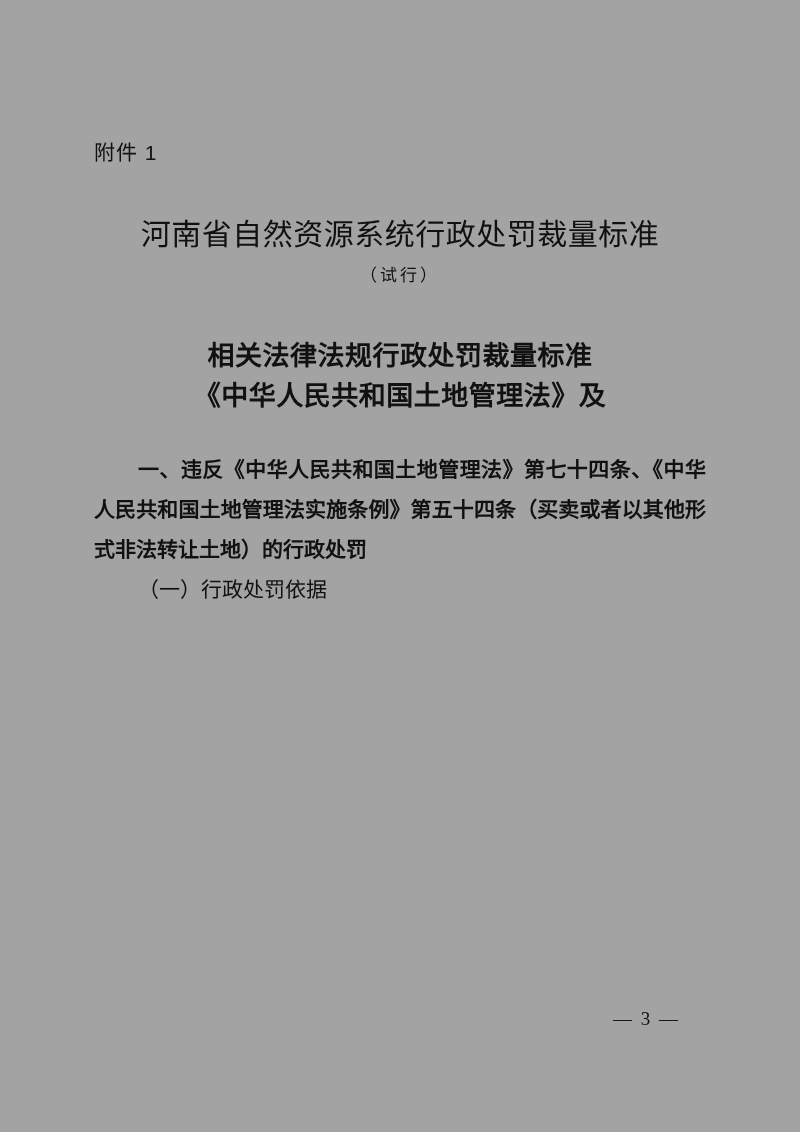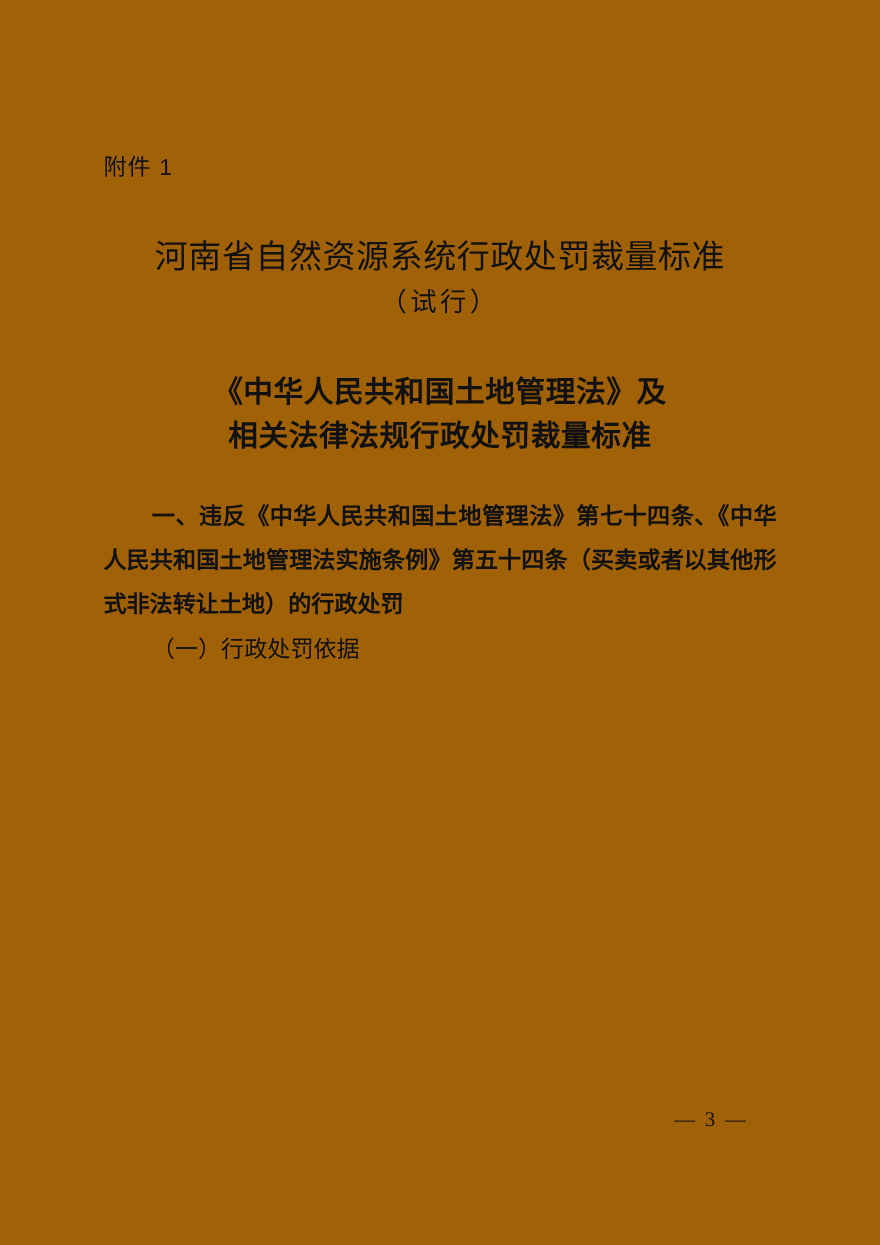--- a/index.html
+++ b/index.html
@@ -4,21 +4,21 @@
 <style>
   * { margin: 0; padding: 0; box-sizing: border-box; }
   html, body { background: #e9e9e9; }
   body { font-family: "Liberation Serif", "DejaVu Serif", serif; }
 
   .page {
     position: relative;
     width: 800px;
     height: 1132px;
     margin: 0 auto;
-    background: #a16207;
+    background: #a3a3a3;
     color: #111111;
     overflow: hidden;
   }
 
   .content {
     padding: 140px 94px 0 94px; 
   }
 
   .attachment {
     font-family: "Liberation Sans", "DejaVu Sans", sans-serif;
@@ -32,21 +32,21 @@
     font-size: 30px;
     font-weight: normal;
     line-height: 40px;
     text-align: center;
     letter-spacing: 0.5px;
     font-family: "Liberation Serif", "DejaVu Serif", serif;
   }
 
   .subtitle {
     margin-top: 6px;
-    font-size: 24px;
+    font-size: 17px;
     line-height: 30px;
     text-align: center;
     letter-spacing: 3px;
   }
 
   .section-title {
     margin-top: 45px;
     font-size: 27px;
     font-weight: bold;
     line-height: 40px;
@@ -94,22 +94,22 @@
 <div class="page">
   <div class="content">
 
     <div class="attachment">附件 1</div>
 
     <h1 class="main-title">河南省自然资源系统行政处罚裁量标准</h1>
 
     <div class="subtitle">（试行）</div>
 
     <h2 class="section-title">
+      <div>相关法律法规行政处罚裁量标准</div>
       <div>《中华人民共和国土地管理法》及</div>
-      <div>相关法律法规行政处罚裁量标准</div>
     </h2>
 
     <p class="clause-heading">一、违反《中华人民共和国土地管理法》第七十四条、《中华人民共和国土地管理法实施条例》第五十四条（买卖或者以其他形式非法转让土地）的行政处罚</p>
 
     <p class="subsection-heading">（一）行政处罚依据</p>
 
 
 
   </div>
 

